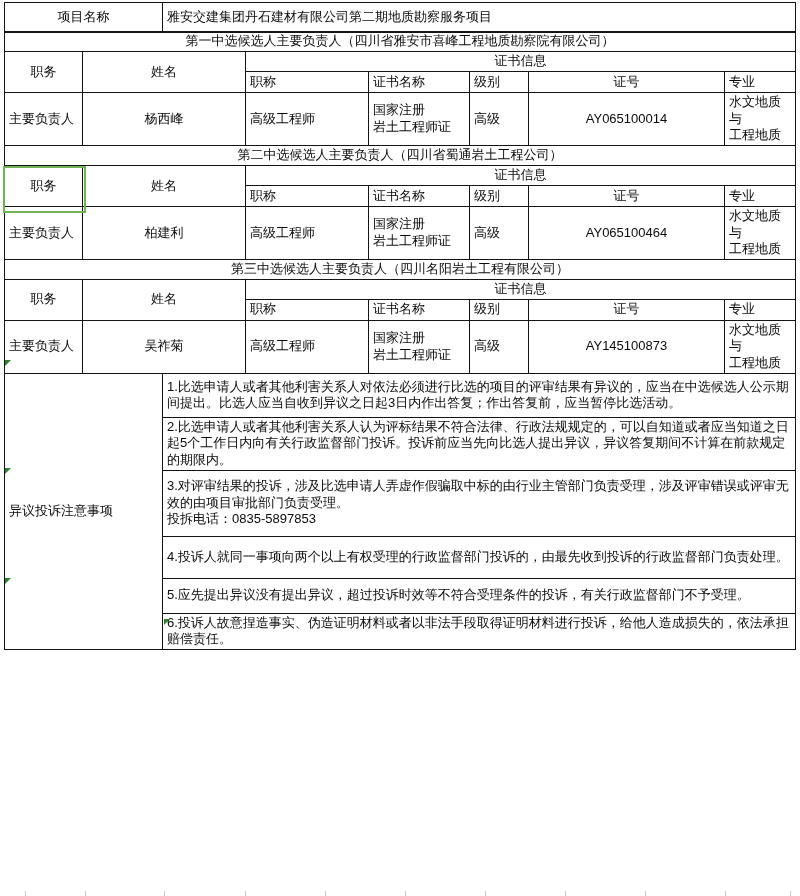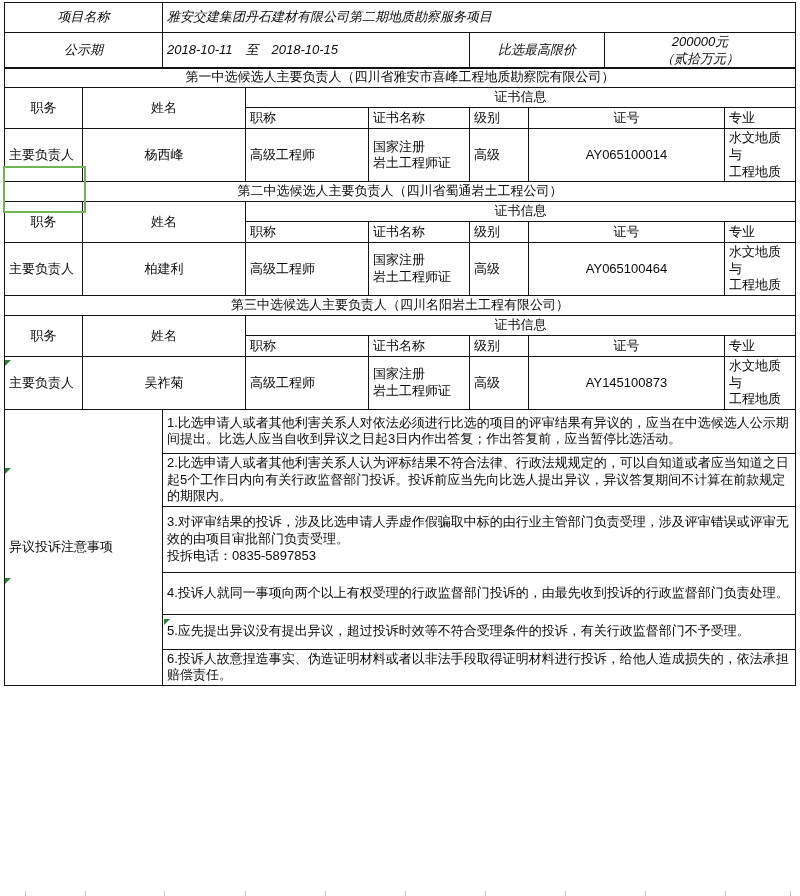--- a/index.html
+++ b/index.html
@@ -3,21 +3,21 @@
 <meta charset="utf-8">
 <style>
   html,body{margin:0;padding:0;}
   body{
     width:800px;height:896px;background:#ffffff;position:relative;
     font-family:"Liberation Sans","DejaVu Sans",sans-serif;color:#0a0a0a;
     overflow:hidden;
   }
   .sheet{position:absolute;left:4px;top:2px;width:791px;}
   table{border-collapse:collapse;table-layout:fixed;width:791px;margin-top:-1px;}
-  table.first{margin-top:0;font-style:italic;}
+  table.first{margin-top:0;}
   td{
     border:1px solid #141414;font-size:13px;line-height:1.28;
     padding:1px 4px;vertical-align:middle;overflow:hidden;
     word-break:break-all;
   }
   .c{text-align:center;}
   .l{text-align:left;margin-top:42px;}
   .pre{white-space:pre-line;}
   .title-row td{text-align:center;padding:1px 2px;}
   
@@ -47,29 +47,20 @@
         <col style="width:101px">
         <col style="width:59px">
       <col style="width:76px">
         <col style="width:120px">
         <col style="width:71px">
     </colgroup>
     <tbody>
         <tr style="height:30px">
       <td colspan="2" class="c">项目名称</td>
       <td colspan="7" class="l">雅安交建集团丹石建材有限公司第二期地质勘察服务项目</td>
-    </tr>
-    <tr style="height:35px">
-      <td colspan="2" class="c">公示期</td>
-      <td colspan="3" class="l">2018-10-11　至　2018-10-15</td>
-      <td colspan="2" class="c">比选最高限价</td>
-      <td colspan="2" class="c">
-        <div>200000元</div>
-        <div>（贰拾万元）</div>
-      </td>
     </tr>
   </tbody>
     </table>
 
   <table>
     <colgroup>
       <col style="width:78px">
         <col style="width:80px">
         <col style="width:83px">
       <col style="width:123px">

